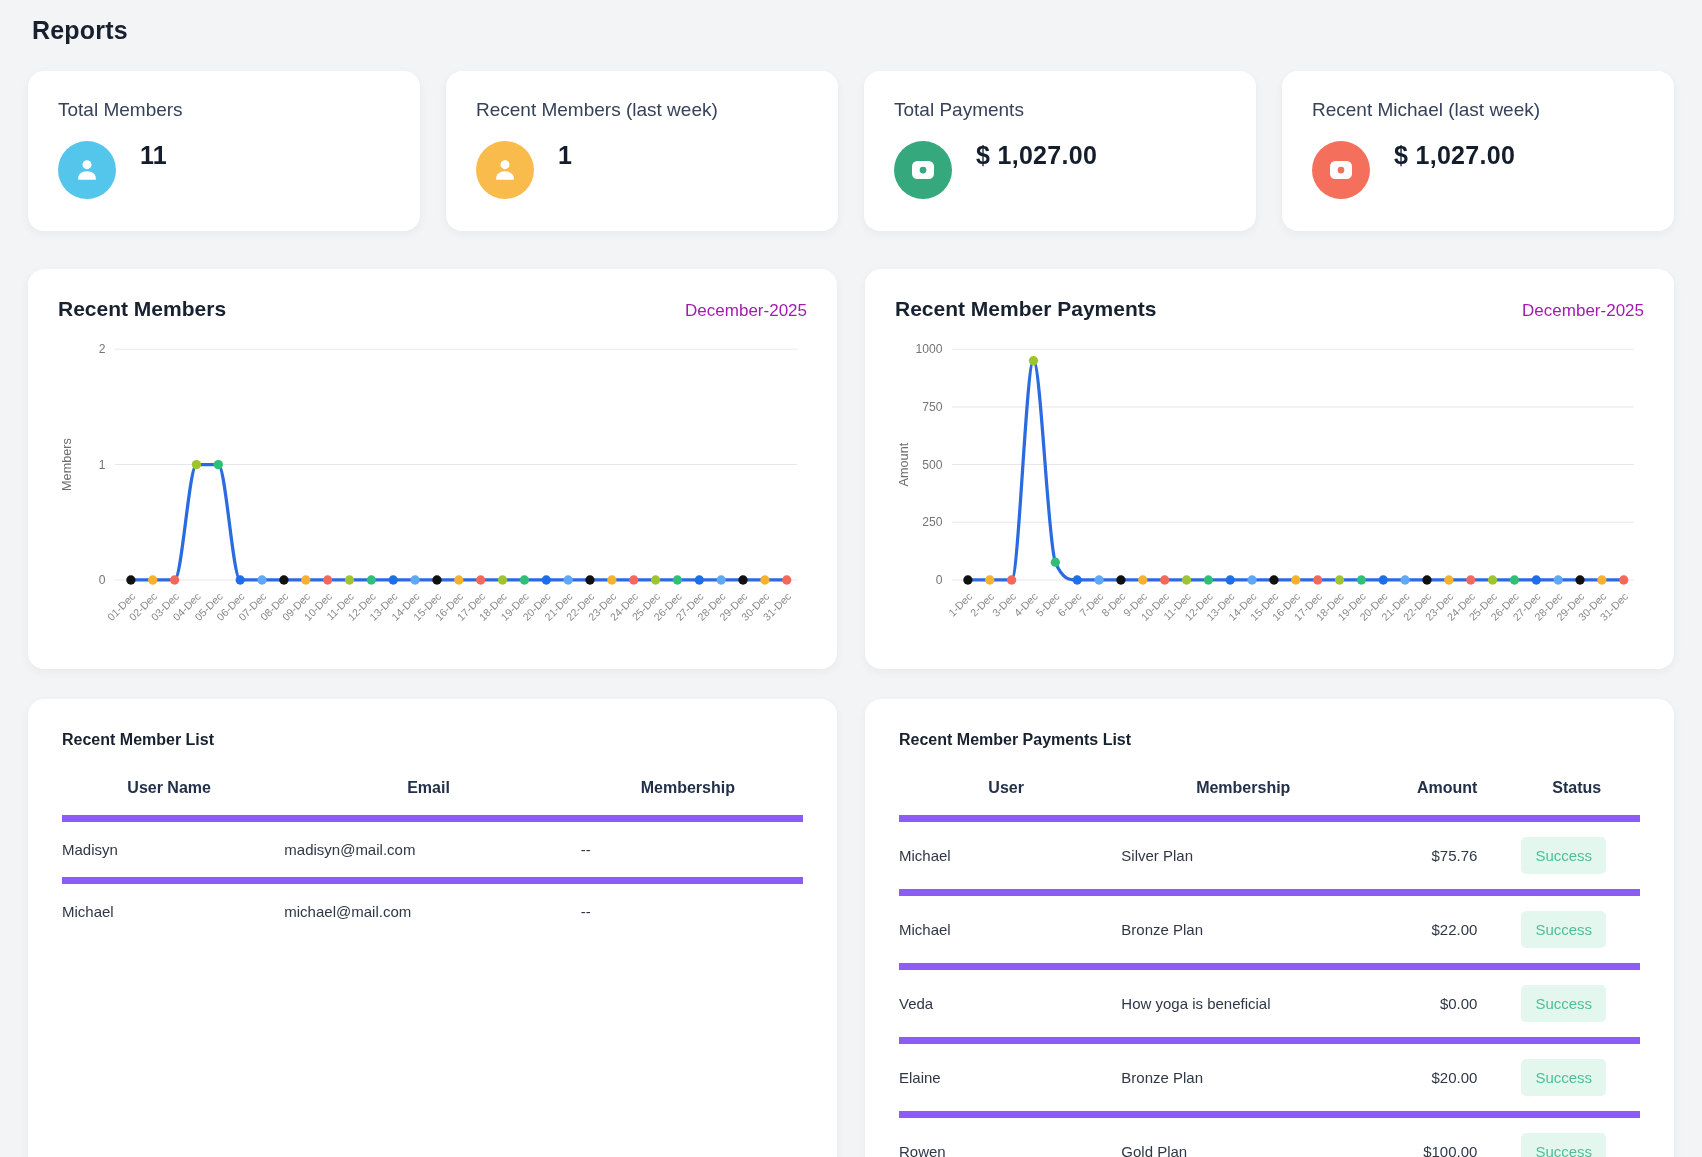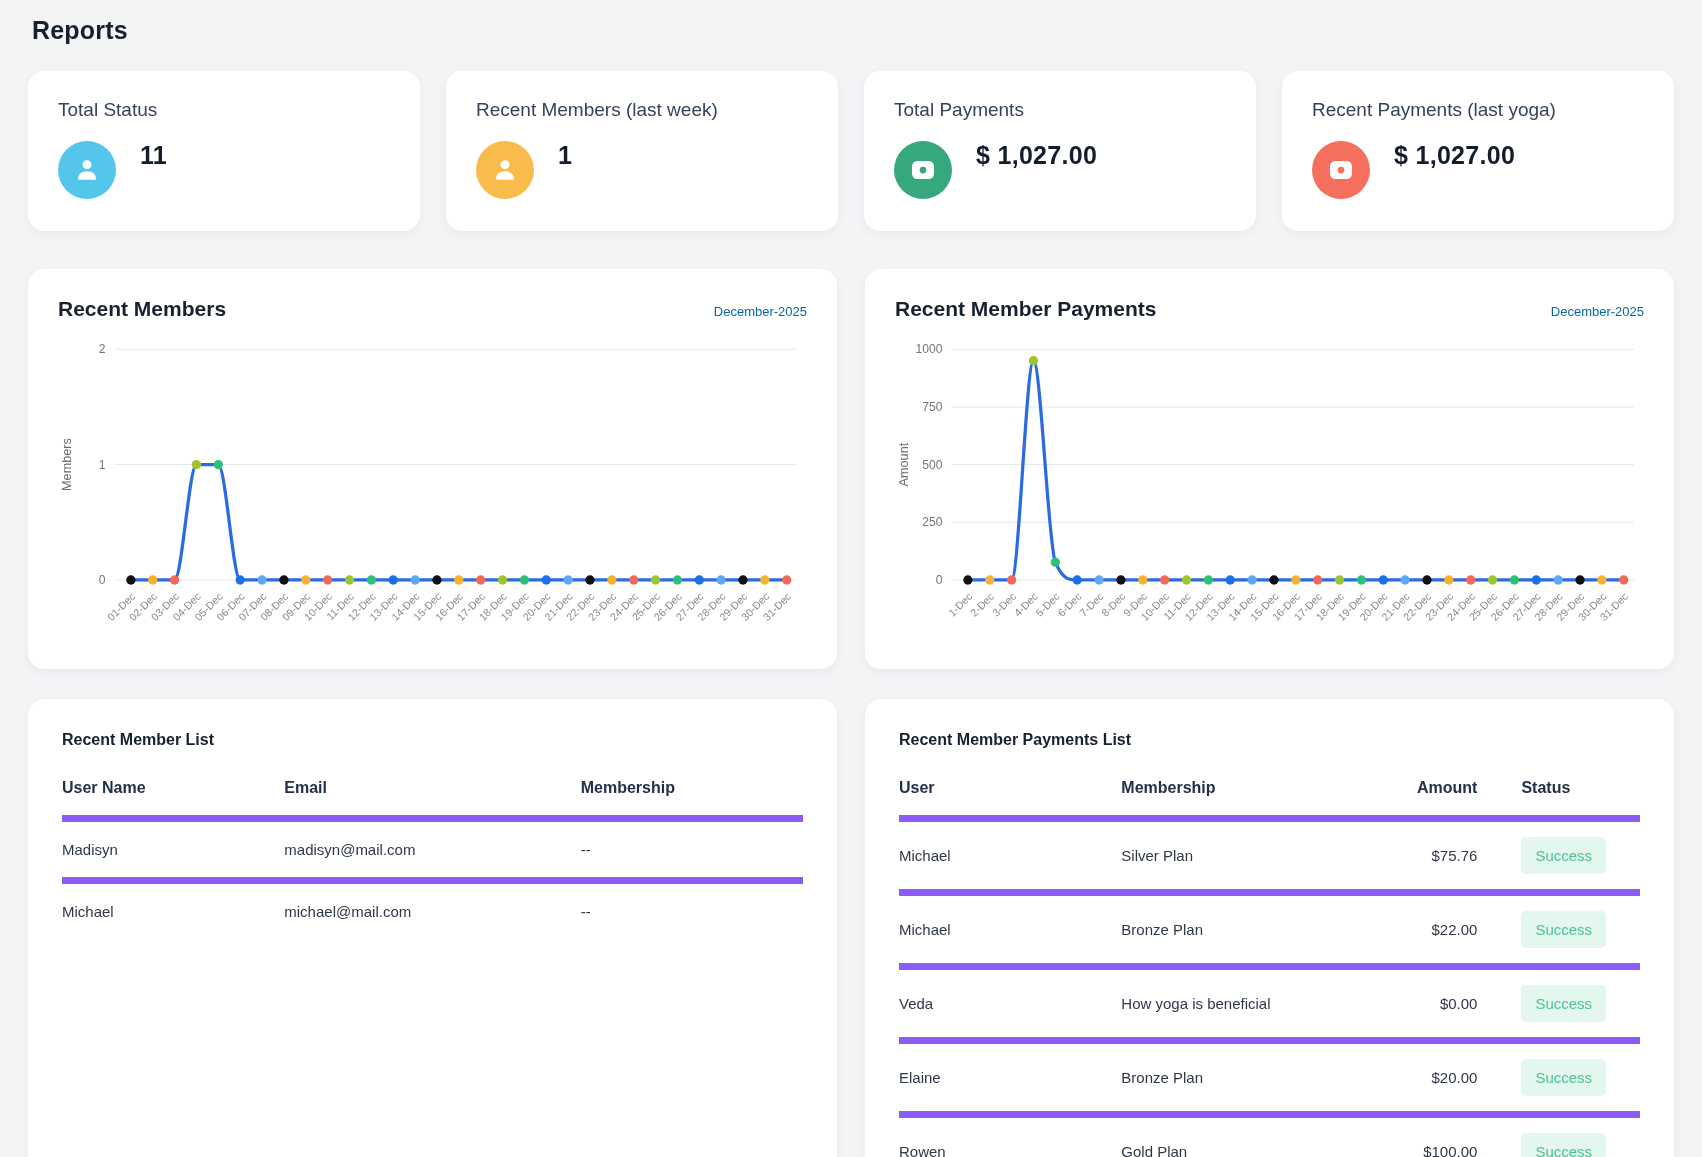--- a/index.html
+++ b/index.html
@@ -42,33 +42,33 @@
   .chart-card {
     background:#fff; border-radius:16px;
     padding:28px 30px 16px 30px;
     box-shadow:0 3px 10px rgba(32,42,62,.05);
   }
   .chart-head {
     display:flex; justify-content:space-between; align-items:baseline;
     margin-bottom:10px;
   }
   .chart-title { font-size:21px; font-weight:700; color:#18212f; }
-  .chart-period { font-size:13px; color:#0369a1;text-align:center; }
+  .chart-period { font-size:17px; color:#a21caf;text-align:center; }
   svg.chart { width:100%; height:auto; display:block; }
   svg.chart text { font-family:"Liberation Sans", sans-serif; }
   
   .tables-row { display:grid; grid-template-columns:1fr 1fr; gap:28px; }
   .table-card {
     background:#fff; border-radius:16px;
     padding:32px 34px; box-shadow:0 3px 10px rgba(32,42,62,.05);
   }
   .table-title { font-size:16px; font-weight:700; color:#18212f; margin:0 0 14px 0; }
   table { width:100%; border-collapse:collapse; }
   th {
-    text-align:left; font-size:16px; font-weight:700; color:#23304a;
+    text-align:center; font-size:16px; font-weight:700; color:#23304a;
     padding:16px 8px 18px 0;
   }
   td {
     font-size:15px; color:#2f3747;
     padding:19px 8px 19px 0;
     border-top:7px solid #8b5cf6;
   }
   .payments-table td { padding-top:15px; padding-bottom:15px; }
   th.num, td.num { text-align:right; padding-right:44px; }
   .col-name{width:30%} .col-email{width:40%} .col-mem{width:30%}
@@ -80,21 +80,21 @@
 </style>
 </head>
 <body>
 
 <div class="page">
 
   <h1 class="page-title">Reports</h1>
 
   <div class="stats-row">
     <div class="stat-card">
-      <div class="stat-label">Total Status</div>
+      <div class="stat-label">Total Members</div>
       <div class="stat-body">
         <span class="stat-icon" style="background: rgb(84, 197, 235); color: rgb(84, 197, 235);">
           <svg viewBox="0 0 24 24" width="32" height="32" fill="#fff">
               <circle cx="12" cy="8" r="3.4"></circle>
               <path d="M12 13c-4.1 0-6.6 2.3-6.6 5.1v1.3h13.2v-1.3C18.6 15.3 16.1 13 12 13z"></path>
             </svg>
         </span>
         <span class="stat-value">11</span>
       </div>
     </div>
@@ -116,21 +116,21 @@
         <span class="stat-icon" style="background: rgb(53, 168, 125); color: rgb(53, 168, 125);">
           <svg viewBox="0 0 24 24" width="30" height="30">
               <rect x="3.2" y="4.8" width="17.6" height="14.4" rx="4.2" fill="#fff"></rect>
               <circle cx="12" cy="12" r="2.7" fill="currentColor"></circle>
             </svg>
         </span>
         <span class="stat-value">$ 1,027.00</span>
       </div>
     </div>
     <div class="stat-card">
-      <div class="stat-label">Recent Payments (last yoga)</div>
+      <div class="stat-label">Recent Michael (last week)</div>
       <div class="stat-body">
         <span class="stat-icon" style="background: rgb(244, 112, 92); color: rgb(244, 112, 92);">
           <svg viewBox="0 0 24 24" width="30" height="30">
               <rect x="3.2" y="4.8" width="17.6" height="14.4" rx="4.2" fill="#fff"></rect>
               <circle cx="12" cy="12" r="2.7" fill="currentColor"></circle>
             </svg>
         </span>
         <span class="stat-value">$ 1,027.00</span>
       </div>
     </div>

